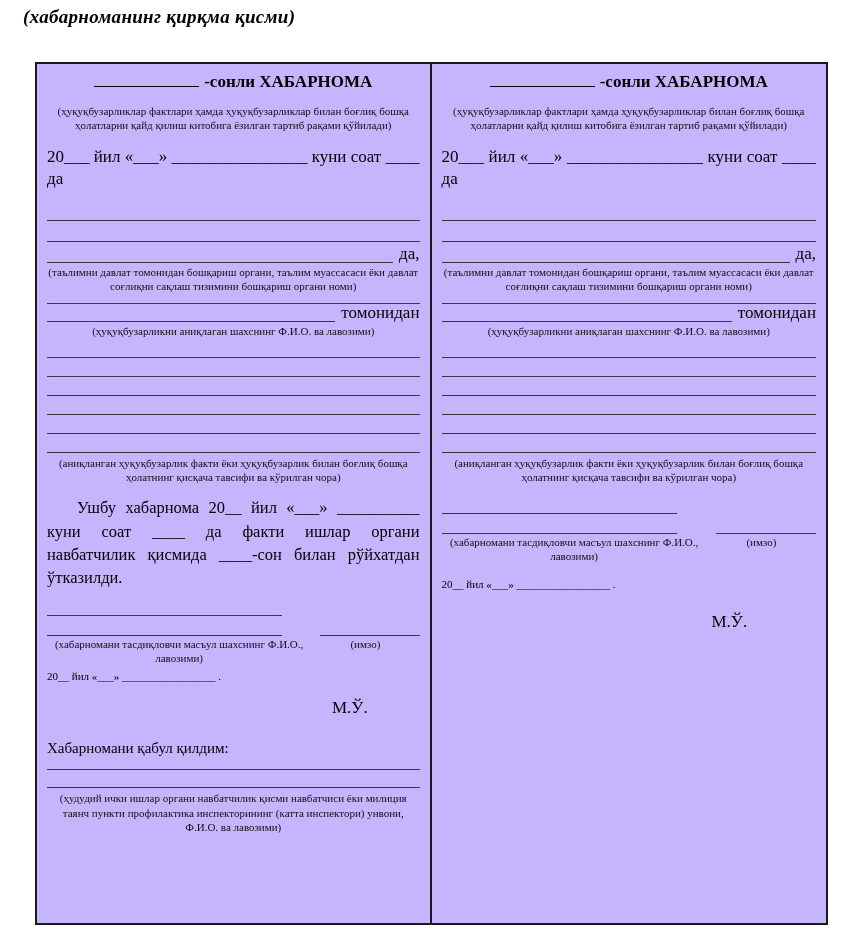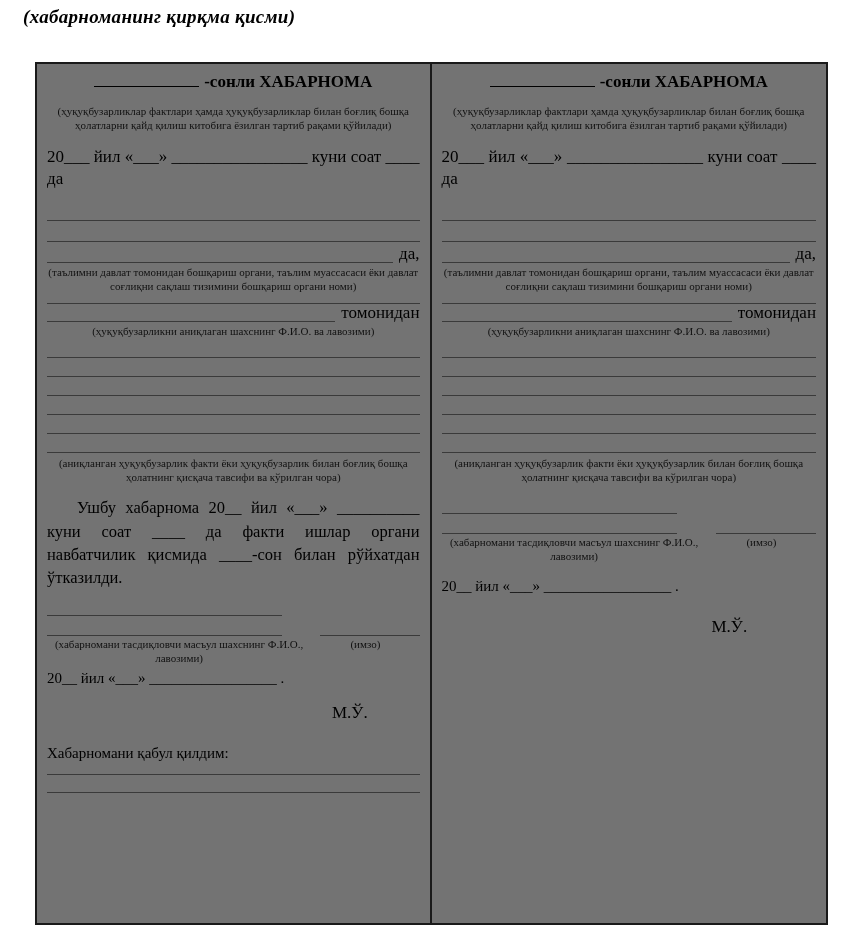--- a/index.html
+++ b/index.html
@@ -13,21 +13,21 @@
   .page-heading {
     position: absolute; left: 23px; top: 6px;
     font-size: 19px; font-weight: bold; font-style: italic;
     letter-spacing: .3px;
   }
   .form-table {
     position: absolute; left: 35px; top: 62px;
     width: 793px; height: 863px;
     border: 2px solid #1a1a1a;
     display: flex;
-    background: #737373;
+    background: #c4b5fd;
   }
   .col {
     width: 50%; padding: 6px 10px 0 10px;
     position: relative; overflow: hidden;
   }
   .col-left { border-right: 2px solid #1a1a1a; }
 
   .form-title { text-align: center; font-size: 17px; font-weight: bold; margin-top: 2px; white-space: nowrap; }
   .title-blank { display: inline-block; width: 105px; height: 14px; border-bottom: 1px solid #000; margin-right: 5px; vertical-align: baseline; }
 
@@ -55,21 +55,21 @@
     font-size: 16.5px; line-height: 1.42; text-align: justify;
     text-indent: 30px; margin-top: 12px; word-spacing: 2px;
   }
 
   .sig-row { display: flex; justify-content: space-between; align-items: flex-end; }
   .w235 { width: 235px; } .w100 { width: 100px; }
   .sig-cap-row { display: flex; justify-content: center; margin-top: 1px; }
   .sig-cap-row .caption { margin-top: 0; }
   .cap-left { width: 256px; } .cap-sign { width: 100px; }
 
-  .date-line { font-size: 15px; margin-top: 5px; }
+  .date-line { font-size: 11px; margin-top: 5px; }
   .seal { font-size: 17px; margin-top: 16px; }
   .seal-l { padding-left: 285px; }
   .seal-r { padding-left: 270px; margin-top: 22px; }
 
   .received { font-size: 15px; margin-top: 22px; }
 </style>
 </head>
 <body>
 
 <div class="page-heading">(хабарноманинг қирқма қисми)</div>
@@ -117,20 +117,21 @@
     <div class="sig-cap-row">
       <div class="caption cap-left">(хабарномани тасдиқловчи масъул шахснинг Ф.И.О., лавозими)</div>
       <div class="caption cap-sign">(имзо)</div>
     </div>
     <div class="date-line">20__ йил «___» _________________ .</div>
     <div class="seal seal-l">М.Ў.</div>
 
     <div class="received">Хабарномани қабул қилдим:</div>
     <div class="rule h13"></div>
     <div class="rule h18"></div>
+    <div class="caption cap-recv">(ҳудудий ички ишлар органи навбатчилик қисми навбатчиси ёки милиция таянч пункти профилактика инспекторининг (катта инспектори) унвони, Ф.И.О. ва лавозими)</div>
 
   </div>
 
   <div class="col col-right">
     <div class="form-title"><span class="title-blank"></span><span>-сонли ХАБАРНОМА</span></div>
     <div class="caption cap-title">(ҳуқуқбузарликлар фактлари ҳамда ҳуқуқбузарликлар билан боғлиқ бошқа ҳолатларни қайд қилиш китобига ёзилган тартиб рақами қўйилади)</div>
 
     <div class="dt-line">20___ йил «___» ________________ куни соат ____ да</div>
 
     <div class="rule h21 mt10"></div>

